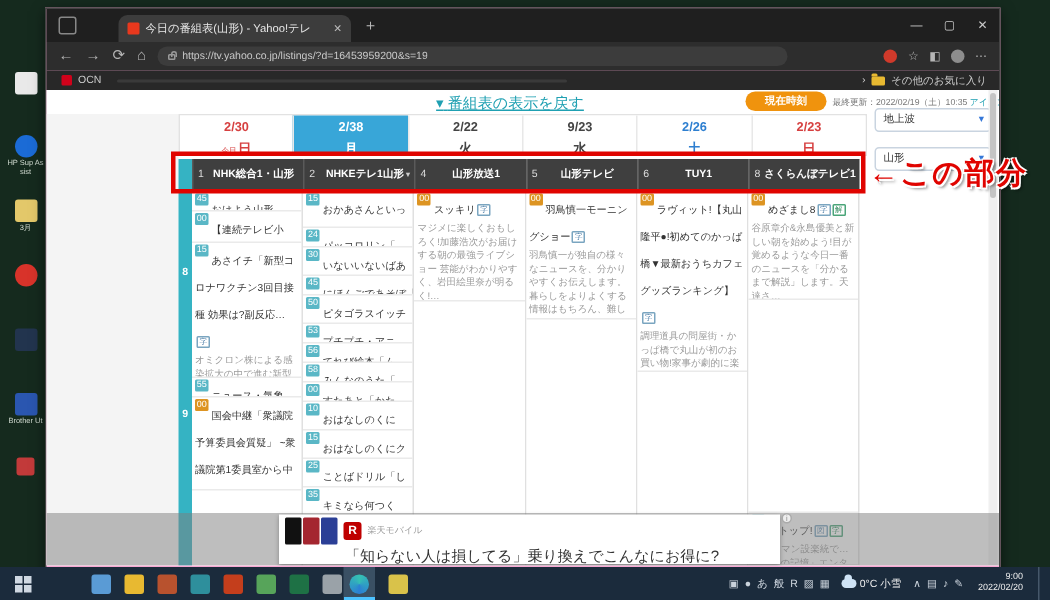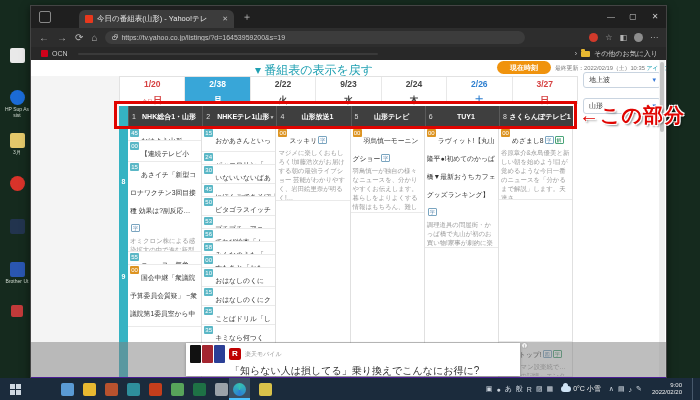--- a/index.html
+++ b/index.html
@@ -5,21 +5,21 @@
   html,body{margin:0;padding:0;background:#000;}
   *{box-sizing:border-box;font-family:"Liberation Sans","DejaVu Sans",sans-serif;}
   .screen{position:relative;width:700px;height:400px;background:#152a1e;overflow:hidden;}
 
   
   .dicon{position:absolute;left:4px;width:26px;text-align:center;}
   .dicon .ic{width:15px;height:15px;margin:0 auto;border-radius:2px;}
   .dicon .lbl{font-size:5px;color:#cfd9cf;line-height:6px;margin-top:1px;word-break:break-all;}
 
   
-  .browser{position:absolute;left:30px;top:5px;width:637px;height:383px;background:#4c1d95;border:1px solid #444;box-shadow:0 2px 8px rgba(0,0,0,.5);}
+  .browser{position:absolute;left:30px;top:5px;width:637px;height:383px;background:#f9a8d4;border:1px solid #444;box-shadow:0 2px 8px rgba(0,0,0,.5);}
   .titlebar{position:absolute;left:0;top:0;width:100%;height:22px;background:#1f1f1f;display:flex;align-items:center;}
   .tabactions{width:12px;height:12px;border:1px solid #888;border-radius:2px;margin-left:8px;}
   .tab{display:flex;align-items:center;gap:4px;background:#3c3c3c;border-radius:6px 6px 0 0;height:18px;margin-left:28px;margin-top:4px;padding:0 6px;width:155px;}
   .tab .fav{width:8px;height:8px;background:#e8381d;border-radius:1px;flex:none;}
   .tab .ttl{font-size:7.5px;color:#e8e8e8;white-space:nowrap;overflow:hidden;flex:1;}
   .tab .cls{font-size:7px;color:#bbb;}
   .newtab{color:#bbb;font-size:10px;margin-left:8px;}
   .wincontrols{margin-left:auto;display:flex;}
   .wincontrols span{color:#ccc;font-size:8px;width:22px;text-align:center;line-height:22px;}
   .toolbar{position:absolute;left:0;top:22px;width:100%;height:19px;background:#2d2d2d;display:flex;align-items:center;}
@@ -35,21 +35,21 @@
   .favbar{position:absolute;left:0;top:41px;width:100%;height:13px;background:#282828;display:flex;align-items:center;font-size:7px;color:#ccc;}
   .favdot{width:7px;height:7px;background:#d0021b;border-radius:1px;margin:0 4px 0 10px;}
   .favline{height:2px;background:#3a3a3a;width:300px;margin-left:10px;border-radius:1px;}
   .favright{margin-left:auto;display:flex;align-items:center;gap:4px;margin-right:8px;}
   .folder{width:9px;height:6px;background:#e8b931;border-radius:1px;position:relative;}
   .folder:before{content:"";position:absolute;left:0;top:-2px;width:4px;height:2px;background:#e8b931;border-radius:1px 1px 0 0;}
 
   
   .content{position:absolute;left:0;top:54px;width:635px;height:317px;background:#fff;overflow:hidden;}
   .gutter{position:absolute;left:0;top:16px;width:88px;bottom:0;background:#f4f4f4;}
-  .restore{position:absolute;left:178px;top:2px;width:210px;text-align:center;font-size:12px;color:#1fa0b2;}
+  .restore{position:absolute;left:204px;top:2px;width:210px;text-align:center;font-size:10px;color:#1fa0b2;text-decoration:underline;}
   .nowbtn{position:absolute;left:466px;top:1px;width:54px;height:13px;background:#f0930d;border-radius:7px;color:#fff;font-size:7px;font-weight:bold;text-align:center;line-height:13px;}
   .updated{position:absolute;left:524px;top:4px;font-size:5.8px;color:#777;white-space:nowrap;}
   .updated .help{color:#1fa0b2;}
 
   .dates{position:absolute;left:88px;top:16px;width:459px;height:28px;display:flex;border:1px solid #e2e2e2;}
   .dtab{flex:1;border-left:1px solid #e8e8e8;text-align:center;padding-top:2px;background:#fff;position:relative;}
   .dtab:first-child{border-left:none;}
   .dtab .md{font-size:8.5px;font-weight:bold;color:#444;display:block;line-height:10px;}
   .dtab .dow{font-size:9px;font-weight:bold;color:#444;line-height:11px;}
   .dtab .today{font-size:5px;color:#d64040;margin-right:1px;}
@@ -207,27 +207,26 @@
         <span>番組表の表示を戻す</span>
       </div>
       <div class="nowbtn">現在時刻</div>
       <div class="updated">
         <span>最終更新：2022/02/19（土）10:35</span>
         <span class="help">アイコン説明</span>
         
       </div>
 
       <div class="dates">
-        <div class="dtab red"><span class="md">1/20</span><span><span class="today">今日</span><span class="dow">日</span></span></div>
+        <div class="dtab red"><span class="md">2/30</span><span><span class="today">今日</span><span class="dow">日</span></span></div>
         <div class="dtab sel"><span class="md">2/38</span><span class="dow">月</span></div>
         <div class="dtab"><span class="md">2/22</span><span class="dow">火</span></div>
         <div class="dtab"><span class="md">9/23</span><span class="dow">水</span></div>
-        <div class="dtab"><span class="md">2/24</span><span class="dow">木</span></div>
         <div class="dtab blue"><span class="md">2/26</span><span class="dow">土</span></div>
-        <div class="dtab red"><span class="md">3/27</span><span class="dow">日</span></div>
+        <div class="dtab red"><span class="md">2/23</span><span class="dow">日</span></div>
       </div>
 
       <div class="selectbox" style="top:12px"><span>地上波</span><span class="caret">▾</span></div>
       <div class="selectbox" style="top:38px"><span>山形</span><span class="caret">▾</span></div>
 
       <div class="chrow">
         <div class="chstub"></div>
         <div class="chcell">
             <span class="no">1</span>
             <span class="nm">NHK総合1・山形</span>

